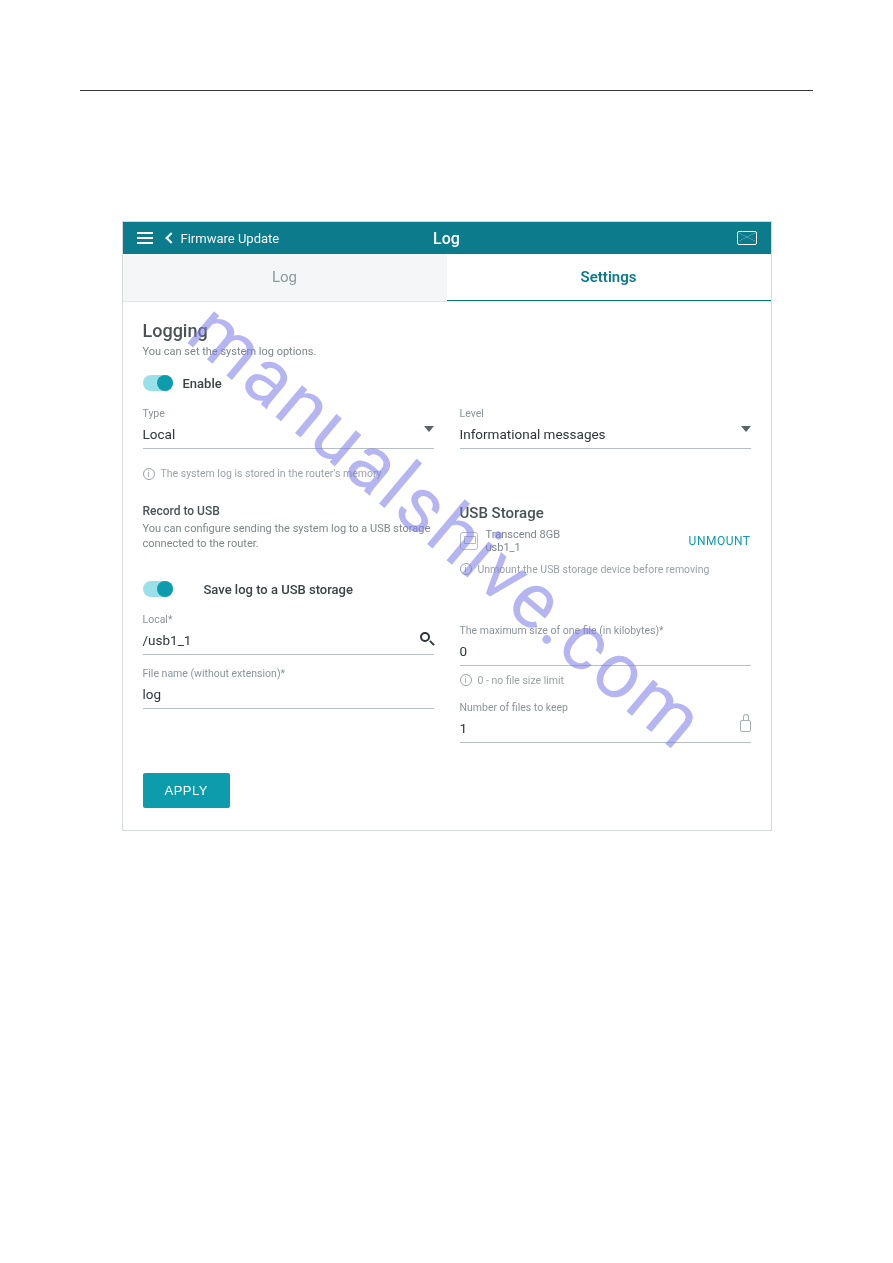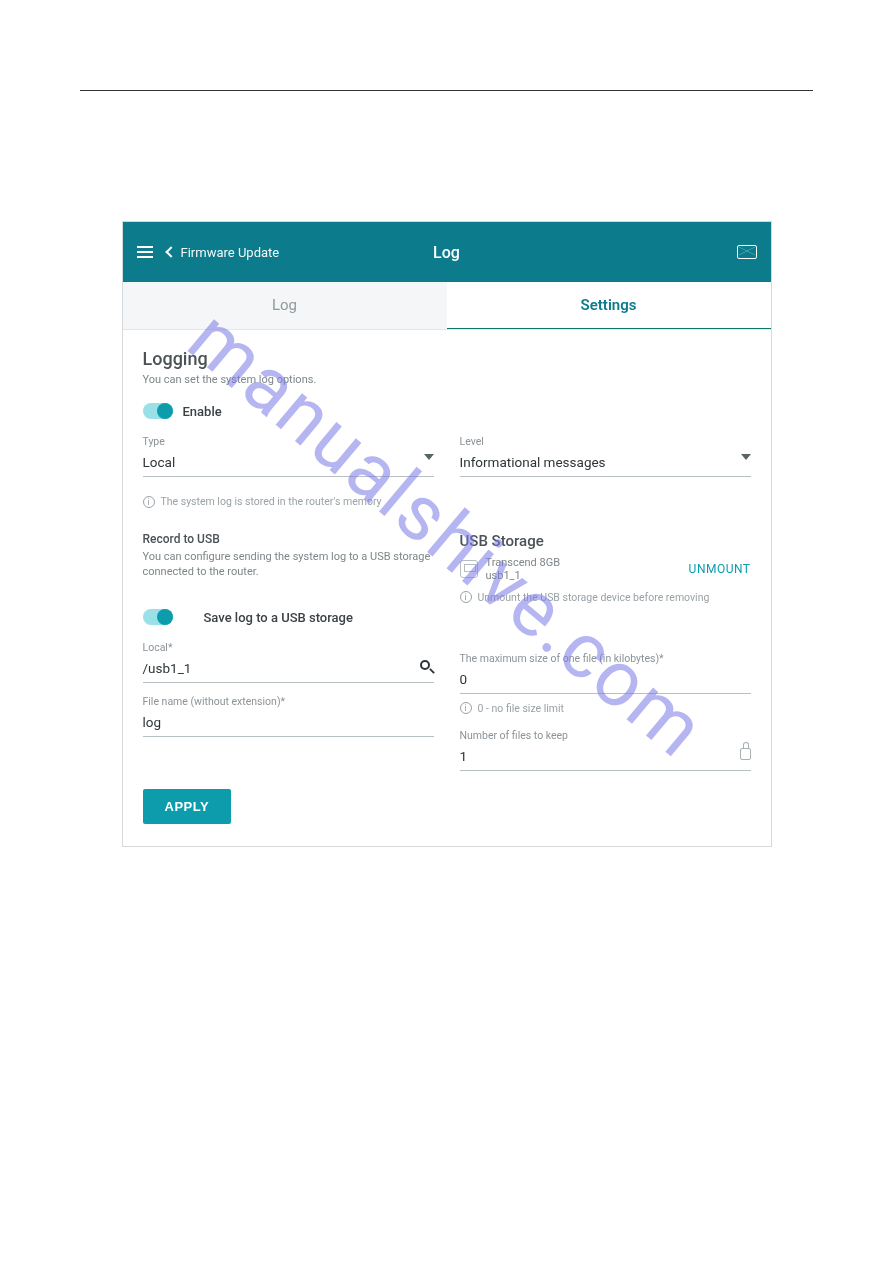--- a/index.html
+++ b/index.html
@@ -38,21 +38,21 @@
     pointer-events: none;
     white-space: nowrap;
     font-weight: 400;
     z-index: 50;
     letter-spacing: 2px;
   }
   
   .topbar {
     background: #0c7b8c;
     color: #fff;
-    height: 60px;
+    height: 32px;
     display: flex;
     align-items: center;
     padding: 0 14px;
     position: relative;
   }
   .menu-icon div { width: 16px; height: 2px; background:#fff; margin:3px 0; }
   .back-link { display:flex; align-items:center; margin-left:14px; font-size:13px; opacity:.95; cursor:pointer;}
   .chev-left { width:8px;height:8px;border-left:2px solid #fff;border-bottom:2px solid #fff; transform:rotate(45deg); margin-right:6px;}
   .topbar-title { position:absolute; left:0; right:0; text-align:center; font-size:16px; font-weight:500; pointer-events:none;}
   .mail-icon { position:absolute; right:14px; top:50%; transform:translateY(-50%); width:20px; height:14px; border:1.8px solid #fff; border-radius:2px; cursor:pointer;}
@@ -87,21 +87,21 @@
   .usb-row { display:flex; align-items:center; margin:6px 0 8px 0;}
   .usb-ic { width:18px;height:18px; border:1.4px solid #9aa2a6; border-radius:3px; margin-right:8px; position:relative; opacity:.7;}
   .usb-ic::after{content:"";position:absolute;left:3px;top:3px;width:10px;height:6px;border:1.2px solid #9aa2a6;}
   .usb-texts { flex:1; font-size:11px; color:#7e8689; line-height:1.2;}
   .unmount { color:#0c9cac; font-weight:400; font-size:12px; letter-spacing:.5px; cursor:pointer;margin-left:14px;}
   .search-ic { width:14px;height:14px; position:relative; cursor:pointer;}
   .search-ic .c{width:10px;height:10px;border:2px solid #2e3538;border-radius:50%;position:absolute;left:0;top:0;}
   .search-ic .h{width:6px;height:2px;background:#2e3538;position:absolute;left:9px;top:10px;transform:rotate(45deg);}
   .lock-ic { width:11px;height:12px;border:1.5px solid #a8afb3;border-radius:2px;position:relative; cursor:default;}
   .lock-ic::before{content:"";position:absolute;left:2px;top:-7px;width:4px;height:6px;border:1.5px solid #a8afb3;border-bottom:none;border-radius:4px 4px 0 0;}
-  .apply-btn { margin-top:6px; background:#0c9cac; color:#fff; border:none; padding:10px 22px; font-size:13px; font-weight:700; letter-spacing:.5px; border-radius:2px; cursor:pointer;}
+  .apply-btn { margin-top:18px; background:#0c9cac; color:#fff; border:none; padding:10px 22px; font-size:13px; font-weight:400; letter-spacing:.5px; border-radius:2px; cursor:pointer;}
 </style>
 </head>
 <body>
 
 <div class="page">
   <hr class="toprule">
 
   <div class="screenshot-frame">
     <div class="watermark">manualshive.com</div>
 

